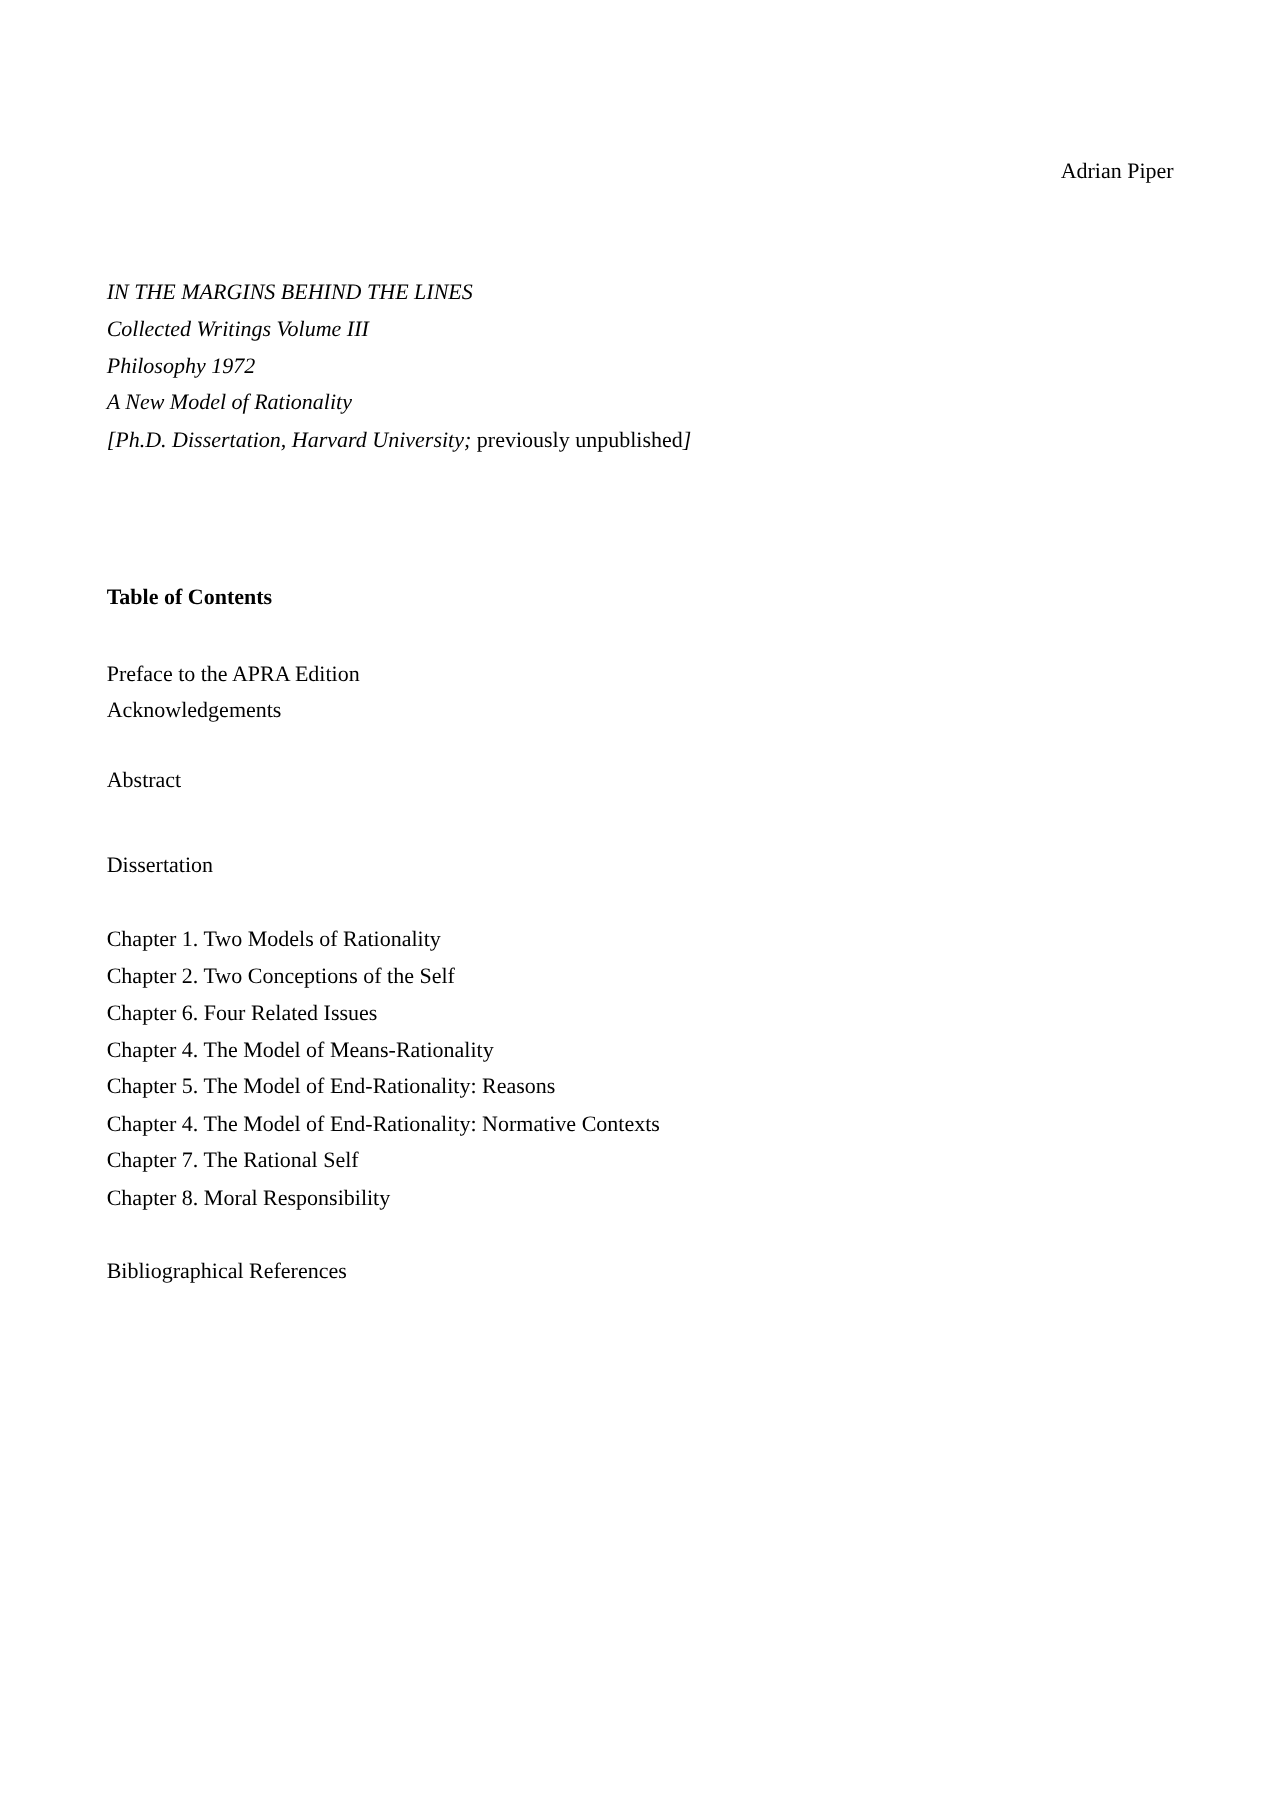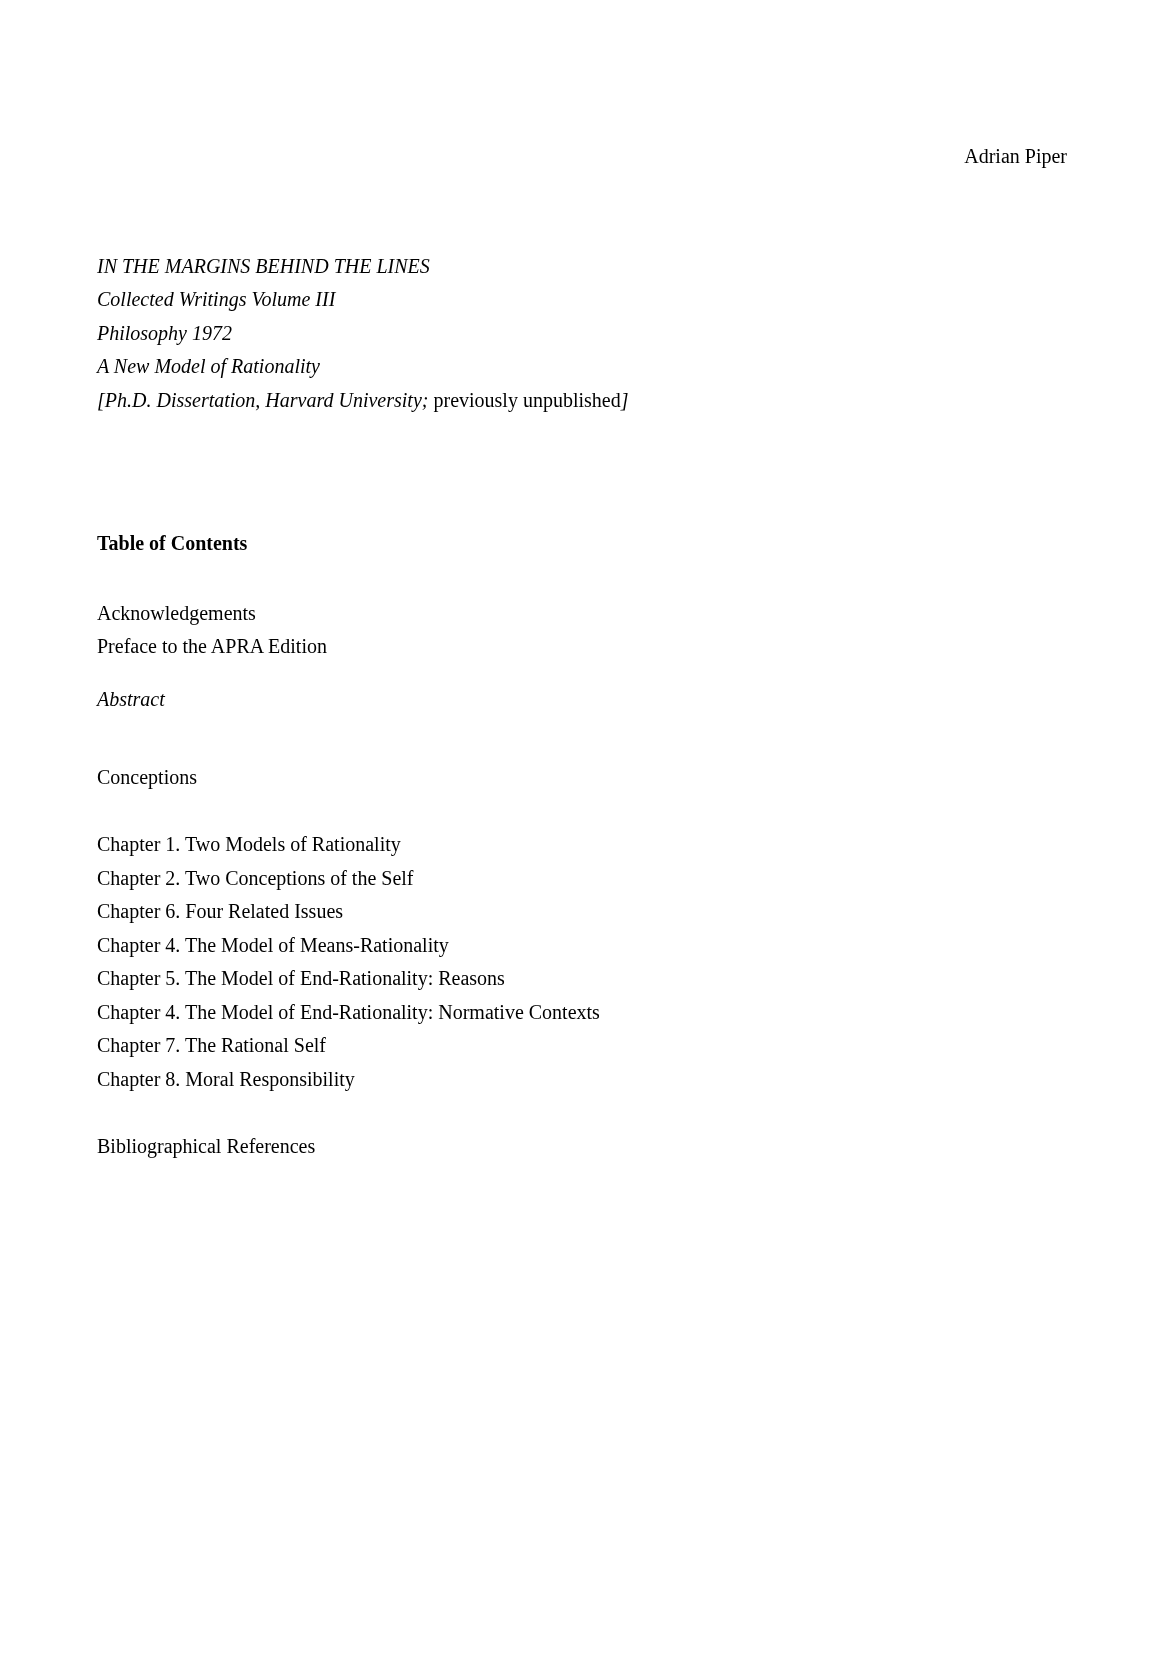--- a/index.html
+++ b/index.html
@@ -20,21 +20,21 @@
   .author-line { text-align: right; }
   .title-block { margin-top: 76px; font-style: italic; }
   .title-block .line { white-space: nowrap; }
   .roman { font-style: normal; }
   .toc-heading {
     margin-top: 110px;
     font-weight: bold;
     text-align: left;
   }
   .front-matter { margin-top: 36px; }
-  .abstract-line { margin-top: 19px; font-style: italic; }
+  .abstract-line { margin-top: 29px; }
   .introduction-line { margin-top: 45px; }
   .chapter-list { margin-top: 33.5px; }
   .references-line { margin-top: 33.5px; }
 </style>
 </head>
 <body>
 
 <div class="page">
 
   <div class="author-line"><span>Adrian Piper</span></div>
@@ -43,27 +43,27 @@
     <div class="line">IN THE MARGINS BEHIND THE LINES</div>
     <div class="line">Collected Writings Volume III</div>
     <div class="line">Philosophy 1972</div>
     <div class="line">A New Model of Rationality</div>
     <div class="line"><span>[Ph.D. Dissertation, Harvard University;</span><span class="roman"> previously unpublished</span><span>]</span></div>
   </div>
 
   <div class="toc-heading">Table of Contents</div>
 
   <div class="front-matter">
+    <div>Preface to the APRA Edition</div>
     <div>Acknowledgements</div>
-    <div>Preface to the APRA Edition</div>
   </div>
 
   <div class="abstract-line">Abstract</div>
 
-  <div class="introduction-line">Conceptions</div>
+  <div class="introduction-line">Dissertation</div>
 
   <div class="chapter-list">
     <div>Chapter 1. Two Models of Rationality</div>
     <div>Chapter 2. Two Conceptions of the Self</div>
     <div>Chapter 6. Four Related Issues</div>
     <div>Chapter 4. The Model of Means-Rationality</div>
     <div>Chapter 5. The Model of End-Rationality: Reasons</div>
     <div>Chapter 4. The Model of End-Rationality: Normative Contexts</div>
     <div>Chapter 7. The Rational Self</div>
     <div>Chapter 8. Moral Responsibility</div>

